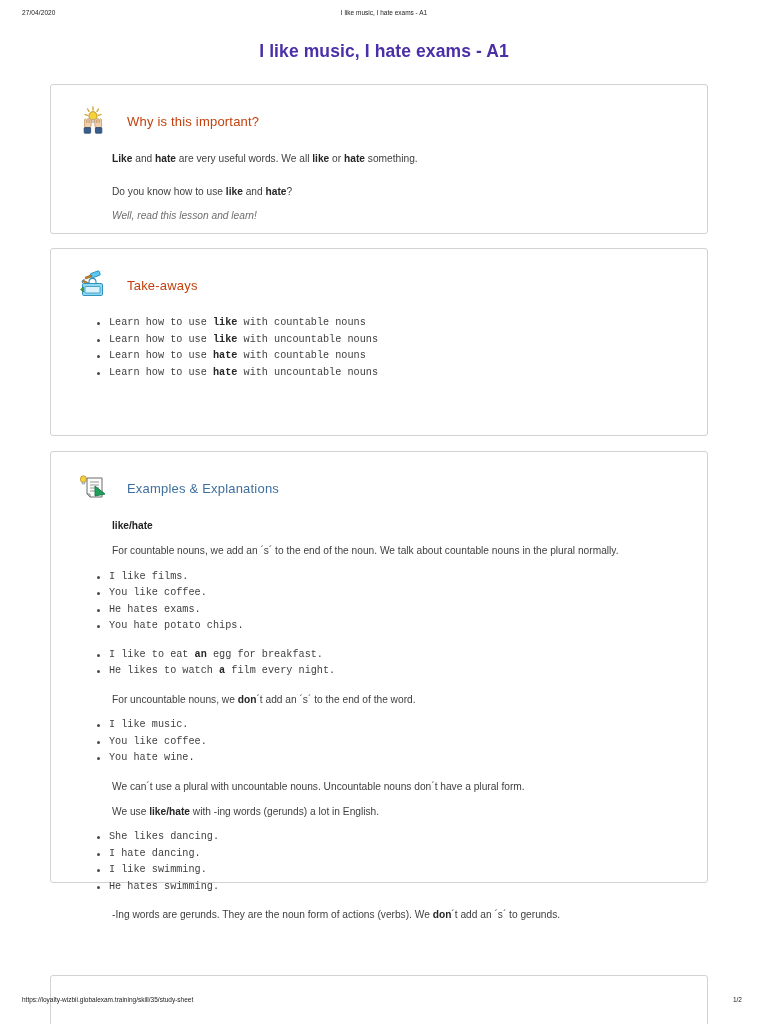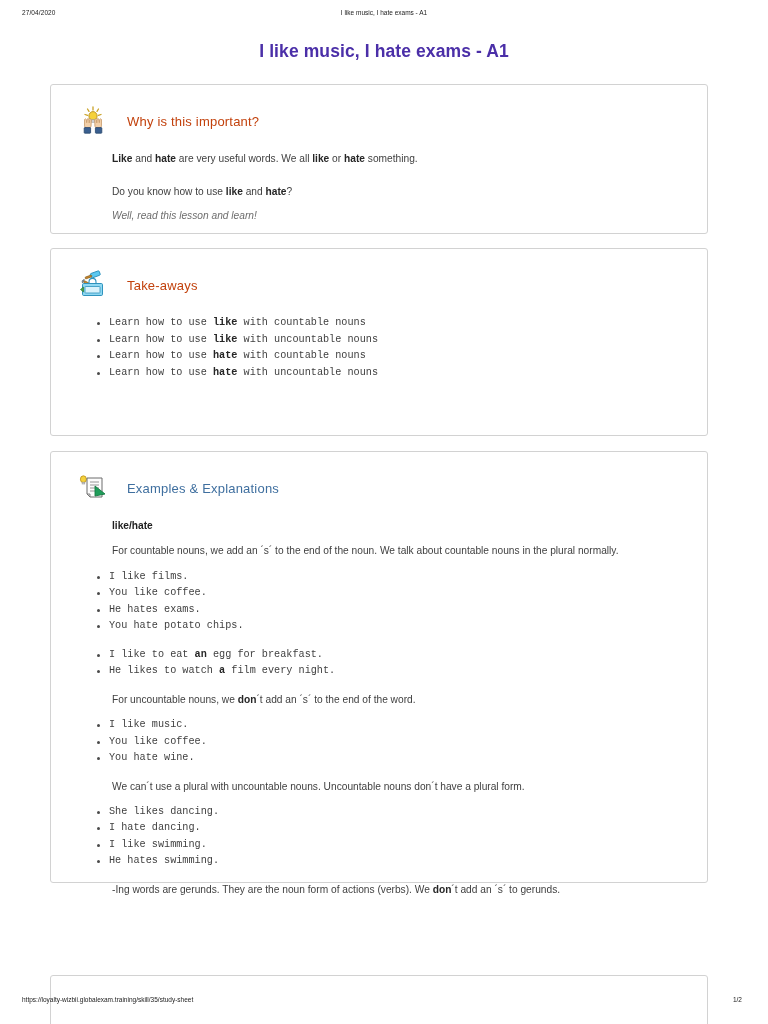--- a/index.html
+++ b/index.html
@@ -260,20 +260,21 @@
 
     <p><span>For uncountable nouns, we </span><b>don</b><span>´t add an ´s´ to the end of the word.</span></p>
     <ul class="bullets">
       <li>I like music.</li>
       <li>You like coffee.</li>
       <li>You hate wine.</li>
     </ul>
 
     <p>We can´t use a plural with uncountable nouns. Uncountable nouns don´t have a plural form.</p>
 
+    <p><span>We use </span><b>like/hate</b><span> with -ing words (gerunds) a lot in English.</span></p>
     <ul class="bullets">
       <li>She likes dancing.</li>
       <li>I hate dancing.</li>
       <li>I like swimming.</li>
       <li>He hates swimming.</li>
     </ul>
 
     <p><span>-Ing words are gerunds. They are the noun form of actions (verbs). We </span><b>don</b><span>´t add an ´s´ to gerunds.</span></p>
   </div>
 </div>

